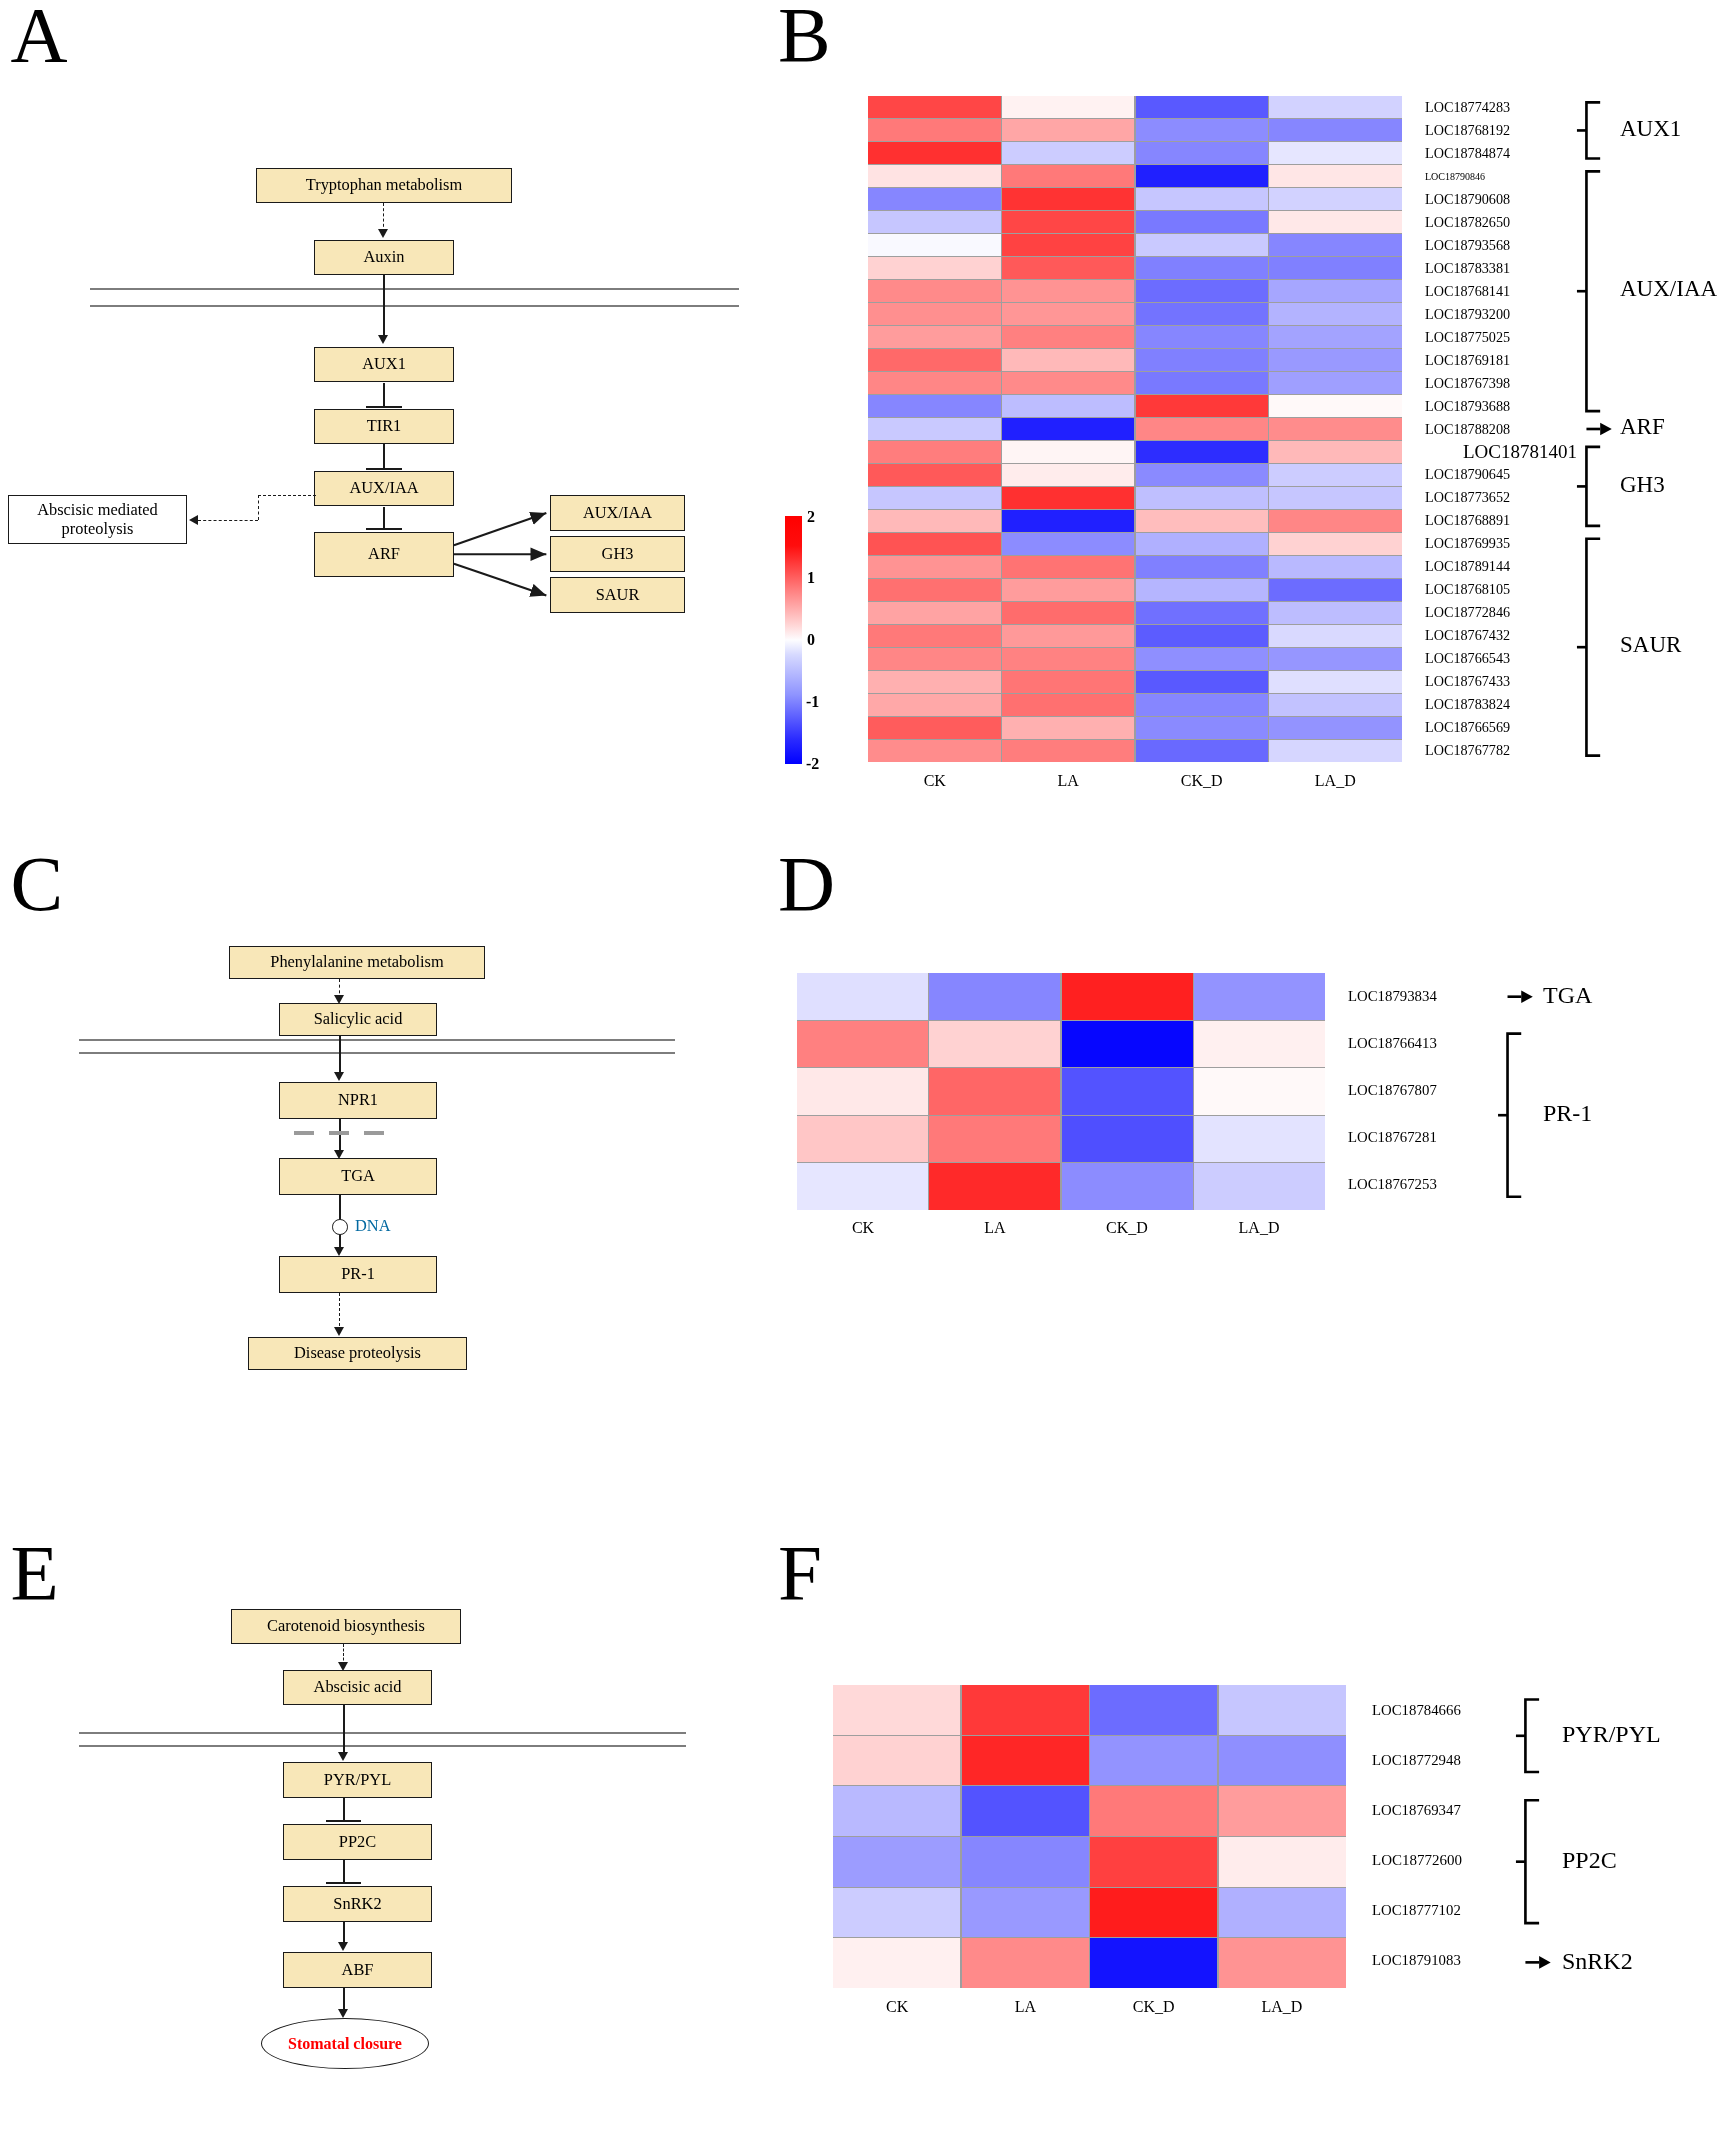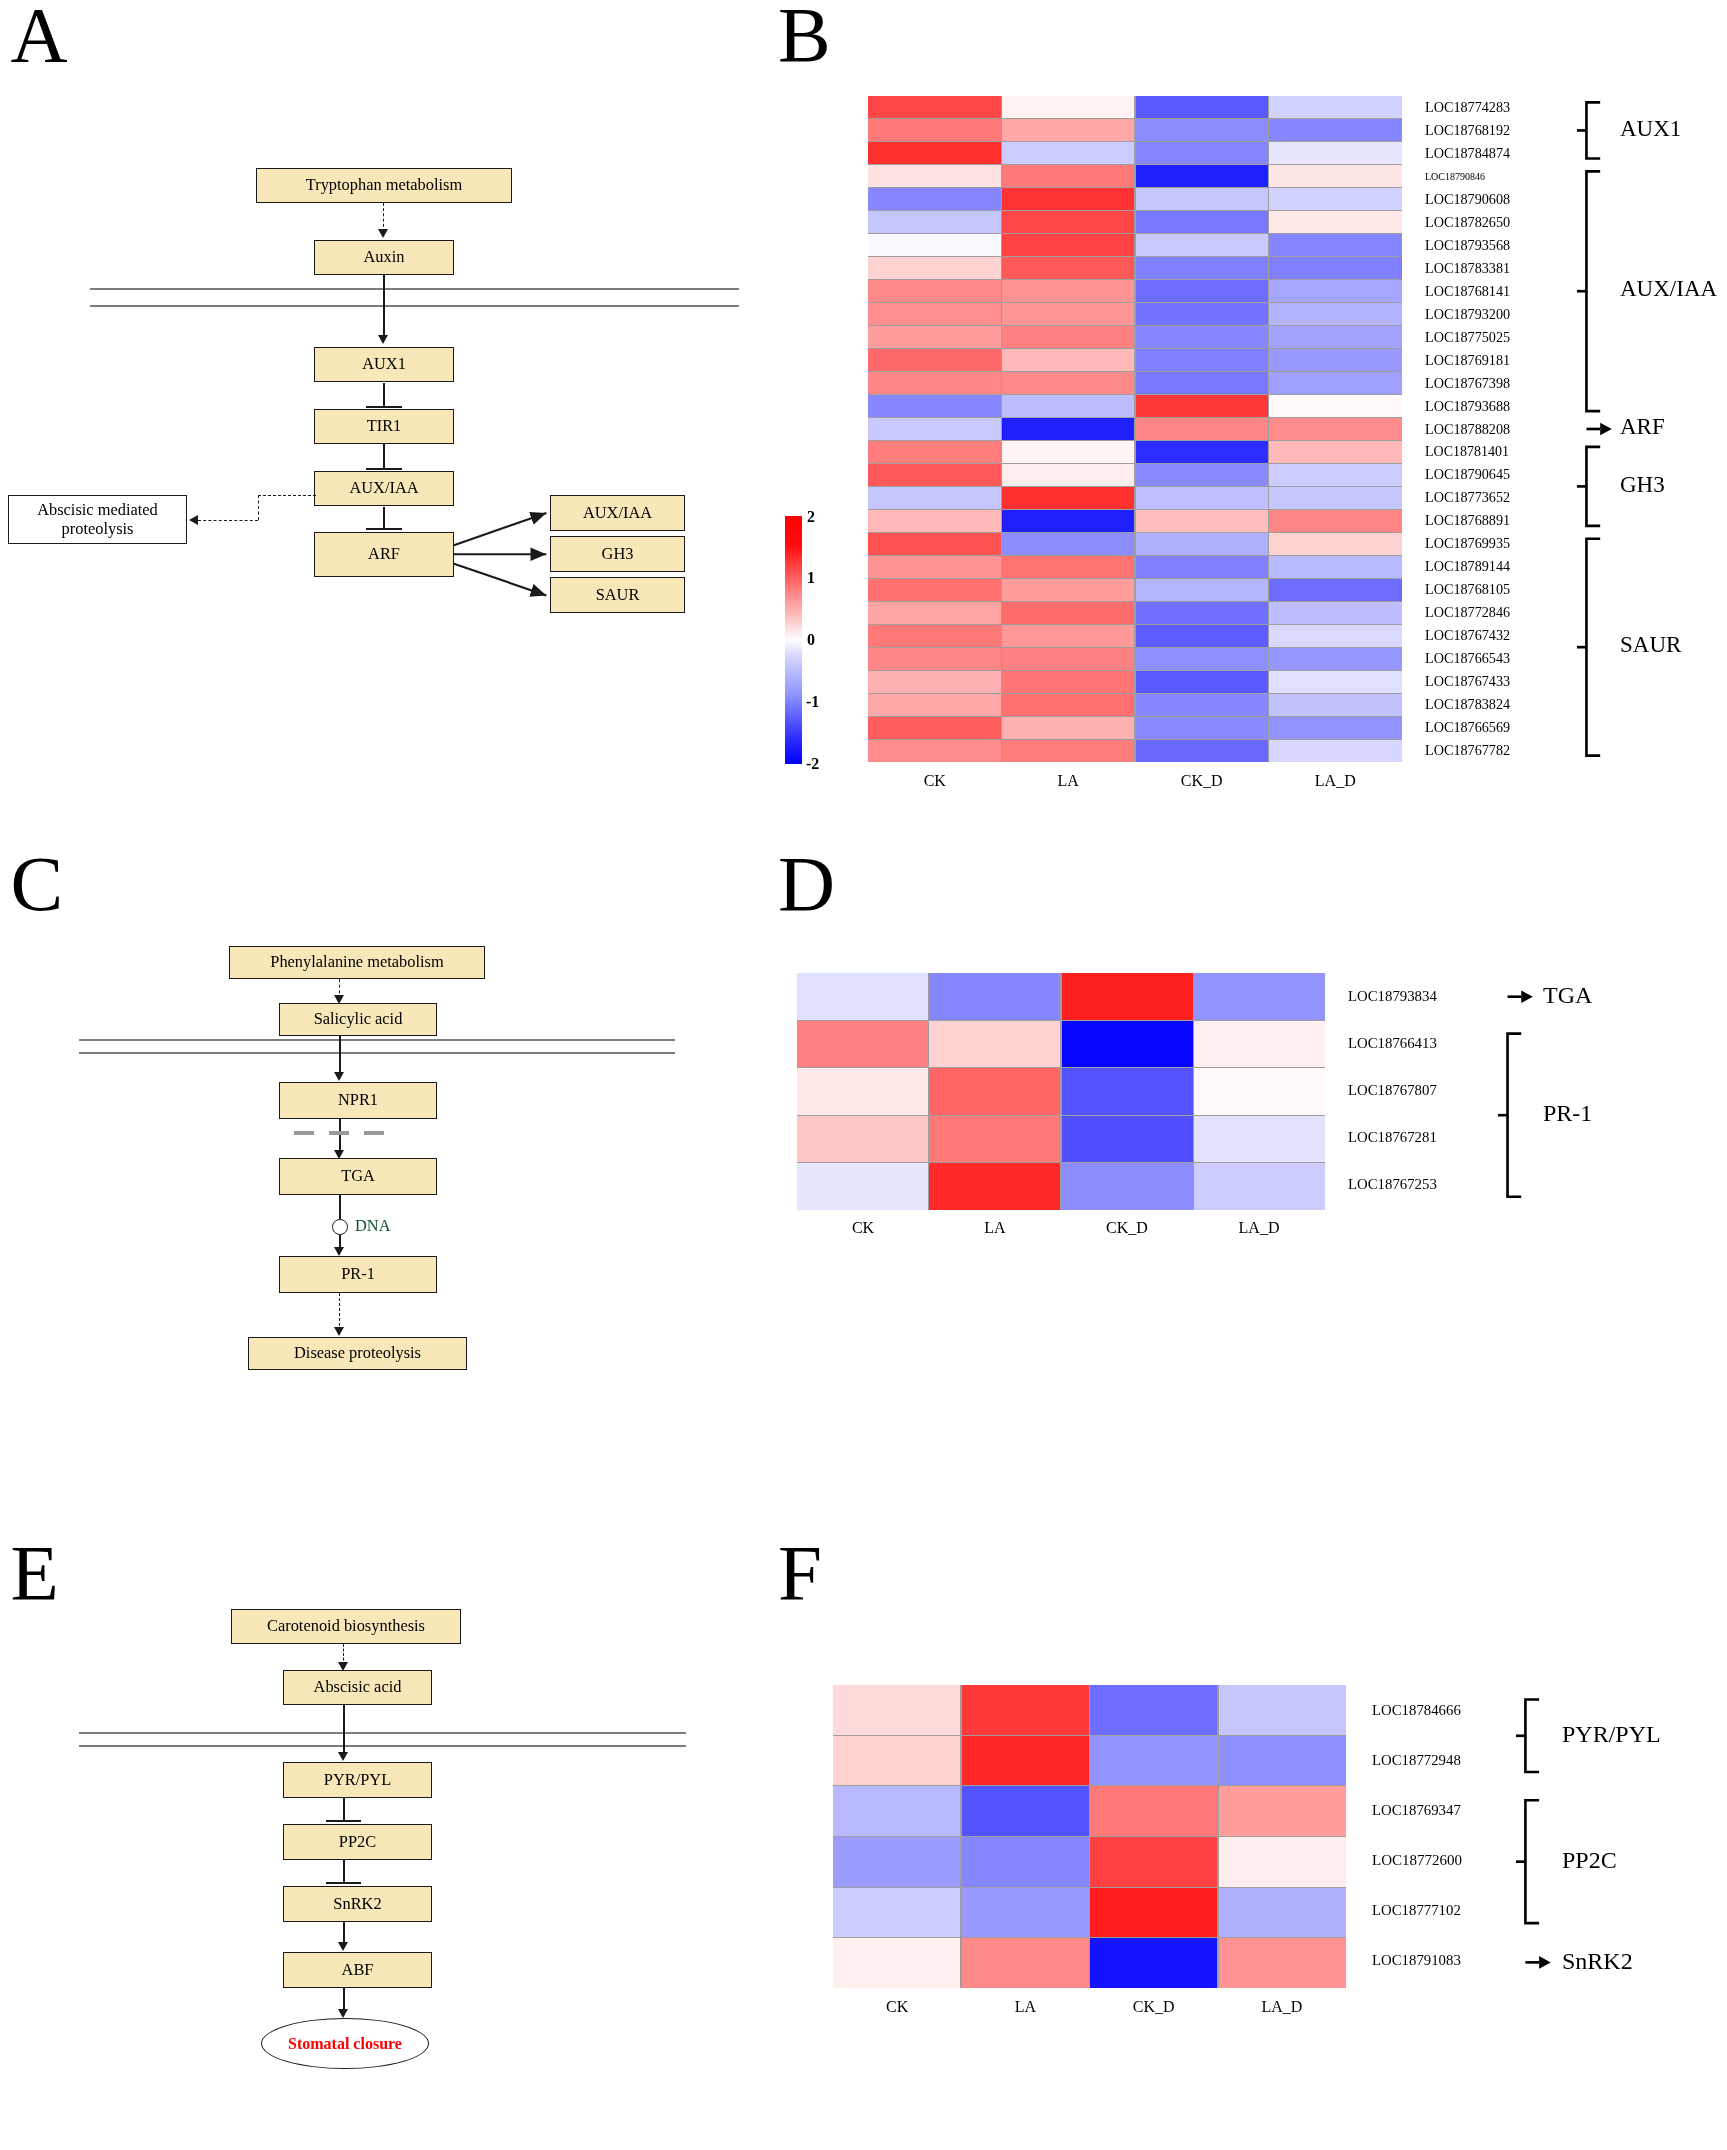--- a/index.html
+++ b/index.html
@@ -15,21 +15,21 @@
            display:flex;align-items:center;justify-content:center;text-align:center;
            font-family:"Liberation Serif",serif;font-size:16px;font-weight:bold;color:#ff0000;}
   .vline{position:absolute;background:#1a1a1a;width:1.6px;}
   .membrane{position:absolute;height:1.6px;background:#7d7d7d;}
   .arrowhead-down{position:absolute;width:0;height:0;border-left:5.8px solid transparent;border-right:5.8px solid transparent;border-top:9.5px solid #1a1a1a;}
   .arrowhead-left{position:absolute;width:0;height:0;border-top:5.3px solid transparent;border-bottom:5.3px solid transparent;border-right:9px solid #1a1a1a;}
   .bar-end{position:absolute;height:2.1px;background:#1a1a1a;}
   .dashv{position:absolute;width:0;border-left:1.6px dashed #1a1a1a;}
   .dashh{position:absolute;height:0;border-top:1.6px dashed #1a1a1a;}
   .dna-circle{position:absolute;width:13.7px;height:13.7px;border:1.6px solid #1a1a1a;border-radius:50%;background:#fff;}
-  .lbl{position:absolute;font-family:"Liberation Serif",serif;font-size:16.4px;color:#14532d;white-space:nowrap;}
+  .lbl{position:absolute;font-family:"Liberation Serif",serif;font-size:16.4px;color:#0369a1;white-space:nowrap;}
   .graydash{position:absolute;height:3.7px;background:#9a9a9a;}
   svg.diagsvg{position:absolute;overflow:visible;}
   
   .hm{position:absolute;display:grid;background:#9e9e9e;gap:1.1px;}
   .cell{width:100%;height:100%;}
   .hm-xlabels{position:absolute;display:flex;}
   .hm-xlabel{flex:1;text-align:center;font-family:"Liberation Serif",serif;font-size:16px;}
   .gene-list{position:absolute;display:flex;flex-direction:column;}
   .gene-label{font-family:"Liberation Serif",serif;font-size:14.2px;white-space:nowrap;display:flex;align-items:center;}
   .grp-label{position:absolute;font-family:"Liberation Serif",serif;font-size:22px;white-space:nowrap;}
@@ -238,21 +238,21 @@
       <div class="gene-label" style="height: 23px; font-size: 14.2px;">LOC18782650</div>
       <div class="gene-label" style="height: 23px; font-size: 14.2px;">LOC18793568</div>
       <div class="gene-label" style="height: 23px; font-size: 14.2px;">LOC18783381</div>
       <div class="gene-label" style="height: 23px; font-size: 14.2px;">LOC18768141</div>
       <div class="gene-label" style="height: 23px; font-size: 14.2px;">LOC18793200</div>
       <div class="gene-label" style="height: 23px; font-size: 14.2px;">LOC18775025</div>
       <div class="gene-label" style="height: 23px; font-size: 14.2px;">LOC18769181</div>
       <div class="gene-label" style="height: 23px; font-size: 14.2px;">LOC18767398</div>
       <div class="gene-label" style="height: 23px; font-size: 14.2px;">LOC18793688</div>
       <div class="gene-label" style="height: 23px; font-size: 14.2px;">LOC18788208</div>
-      <div class="gene-label" style="height: 23px; font-size: 14px;">LOC18781401</div>
+      <div class="gene-label" style="height: 23px; font-size: 19px; margin-left: 38px;">LOC18781401</div>
       <div class="gene-label" style="height: 23px; font-size: 14.2px;">LOC18790645</div>
       <div class="gene-label" style="height: 23px; font-size: 14.2px;">LOC18773652</div>
       <div class="gene-label" style="height: 23px; font-size: 14.2px;">LOC18768891</div>
       <div class="gene-label" style="height: 23px; font-size: 14.2px;">LOC18769935</div>
       <div class="gene-label" style="height: 23px; font-size: 14.2px;">LOC18789144</div>
       <div class="gene-label" style="height: 23px; font-size: 14.2px;">LOC18768105</div>
       <div class="gene-label" style="height: 23px; font-size: 14.2px;">LOC18772846</div>
       <div class="gene-label" style="height: 23px; font-size: 14.2px;">LOC18767432</div>
       <div class="gene-label" style="height: 23px; font-size: 14.2px;">LOC18766543</div>
       <div class="gene-label" style="height: 23px; font-size: 14.2px;">LOC18767433</div>

